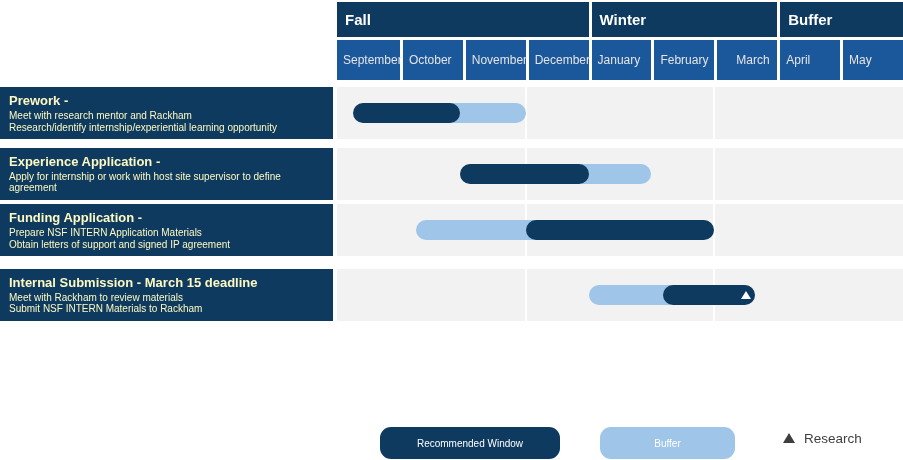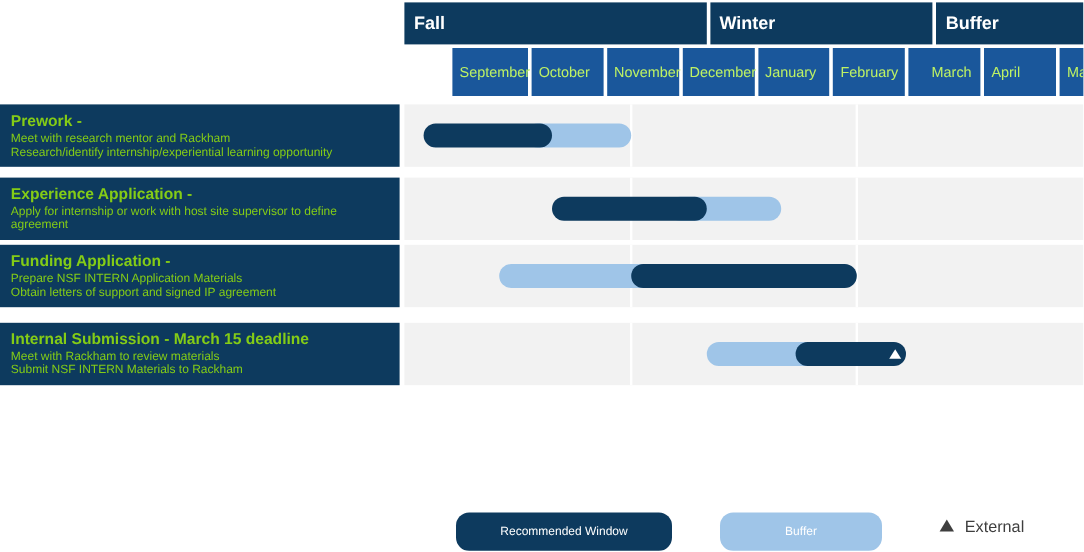--- a/index.html
+++ b/index.html
@@ -14,28 +14,28 @@
   #months  { top: 40px; height: 40px; }
   .season {
     position: absolute; top: 0; height: 100%;
     background: var(--navy, #0d3a5e); color: #fff;
     font-weight: bold; font-size: 15px;
     display: flex; align-items: center; padding-left: 8px;
     white-space: nowrap;
   }
   .month {
     position: absolute; top: 0; height: 100%;
-    background: var(--mblue, #1a579b); color: #bef264;
+    background: var(--mblue, #1a579b); color: #e5e5e5;
     font-size: 12px; display: flex; align-items: center;
-    padding-left: 6px; white-space: nowrap; margin-left: 40px;
+    padding-left: 6px; white-space: nowrap;
   }
   .trow { position: absolute; left: 0; width: 903px; height: 52px; }
   .panel {
     position: absolute; left: 0; top: 0; width: 333px; height: 100%;
-    background: var(--navy, #0d3a5e); color: #84cc16;
+    background: var(--navy, #0d3a5e); color: #fef9c3;
     display: flex; flex-direction: column; justify-content: center;
     padding: 2px 4px 2px 9px;
   }
   .ttitle { font-size: 13px; font-weight: bold; line-height: 16px; white-space: nowrap; margin-bottom: 1px; }
   .tline  { font-size: 10px; line-height: 11.5px; white-space: nowrap; }
   .cell {
     position: absolute; left: 337px; top: 0; width: 566px; height: 100%;
     background: var(--cellbg, #f2f2f2);
   }
   .cell::before, .cell::after {
@@ -149,17 +149,17 @@
 
   <div class="legend">
     <div class="lpill" id="lrec">
       <span>Recommended Window</span>
     </div>
     <div class="lpill" id="lbuf">
       <span>Buffer</span>
     </div>
     <div class="ldead">
       <span class="dtri"></span>
-      <span>External</span>
+      <span>Research</span>
     </div>
   </div>
 
 </div>
 
 </body></html>

